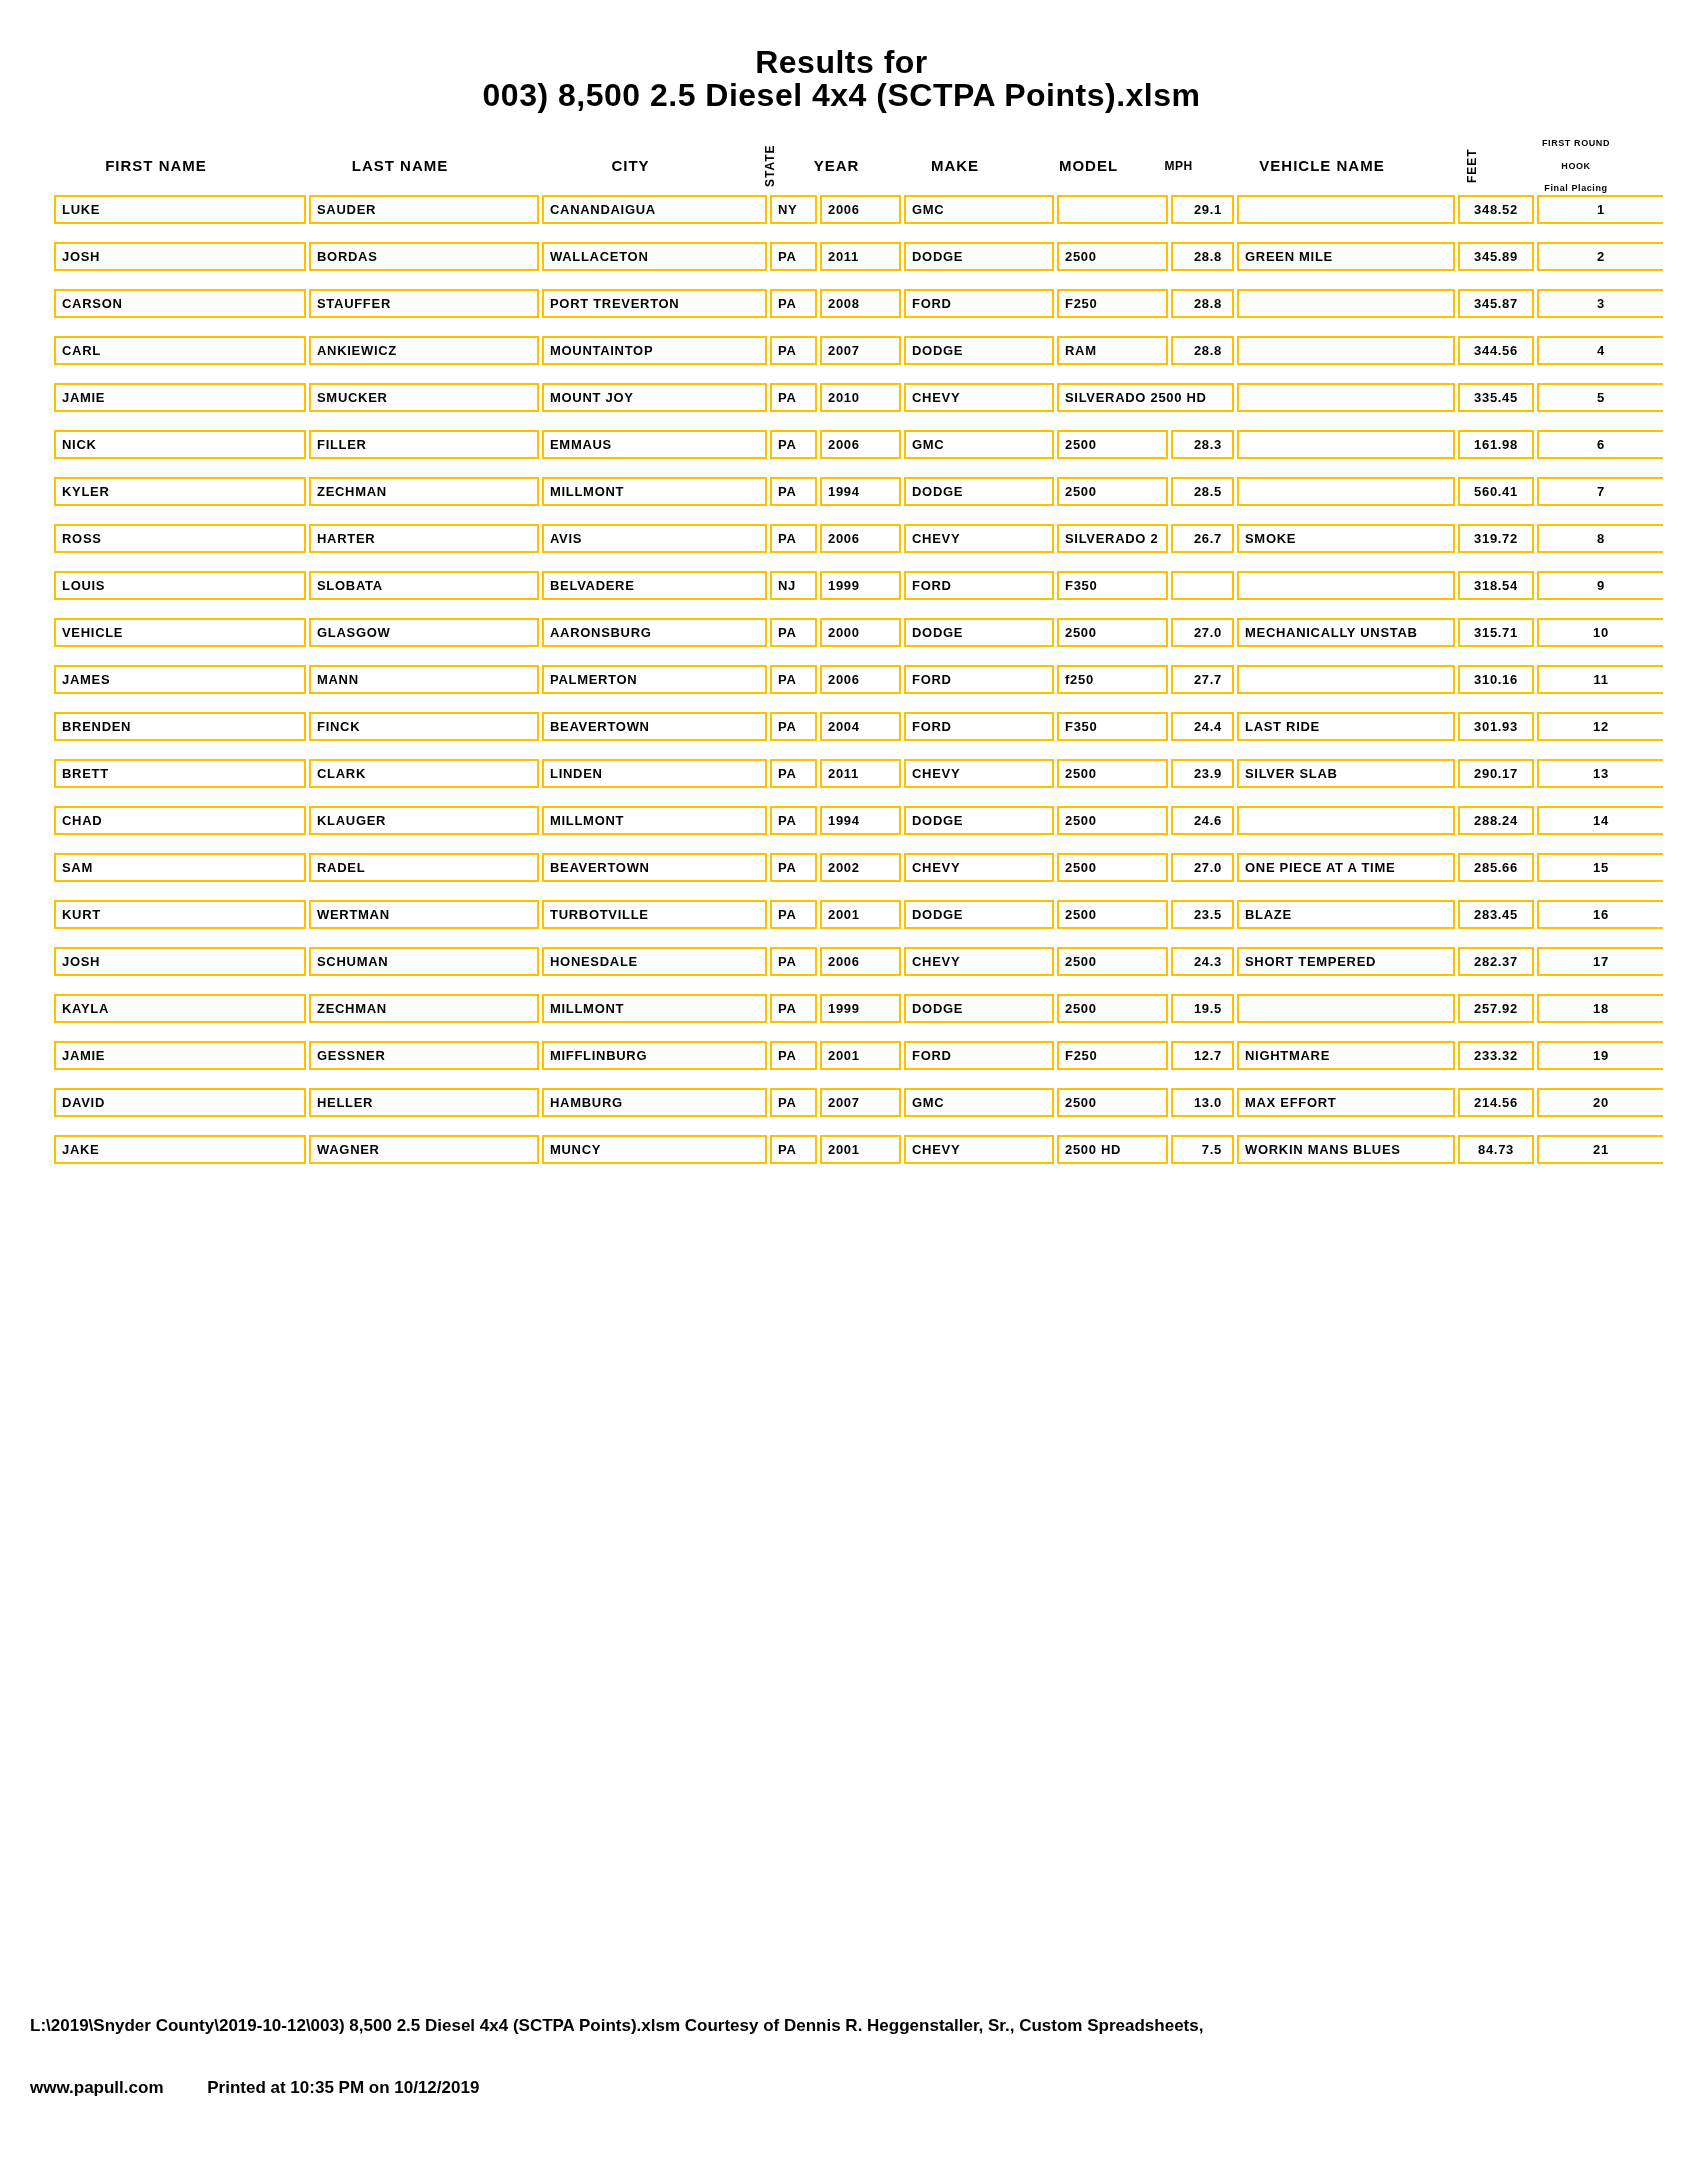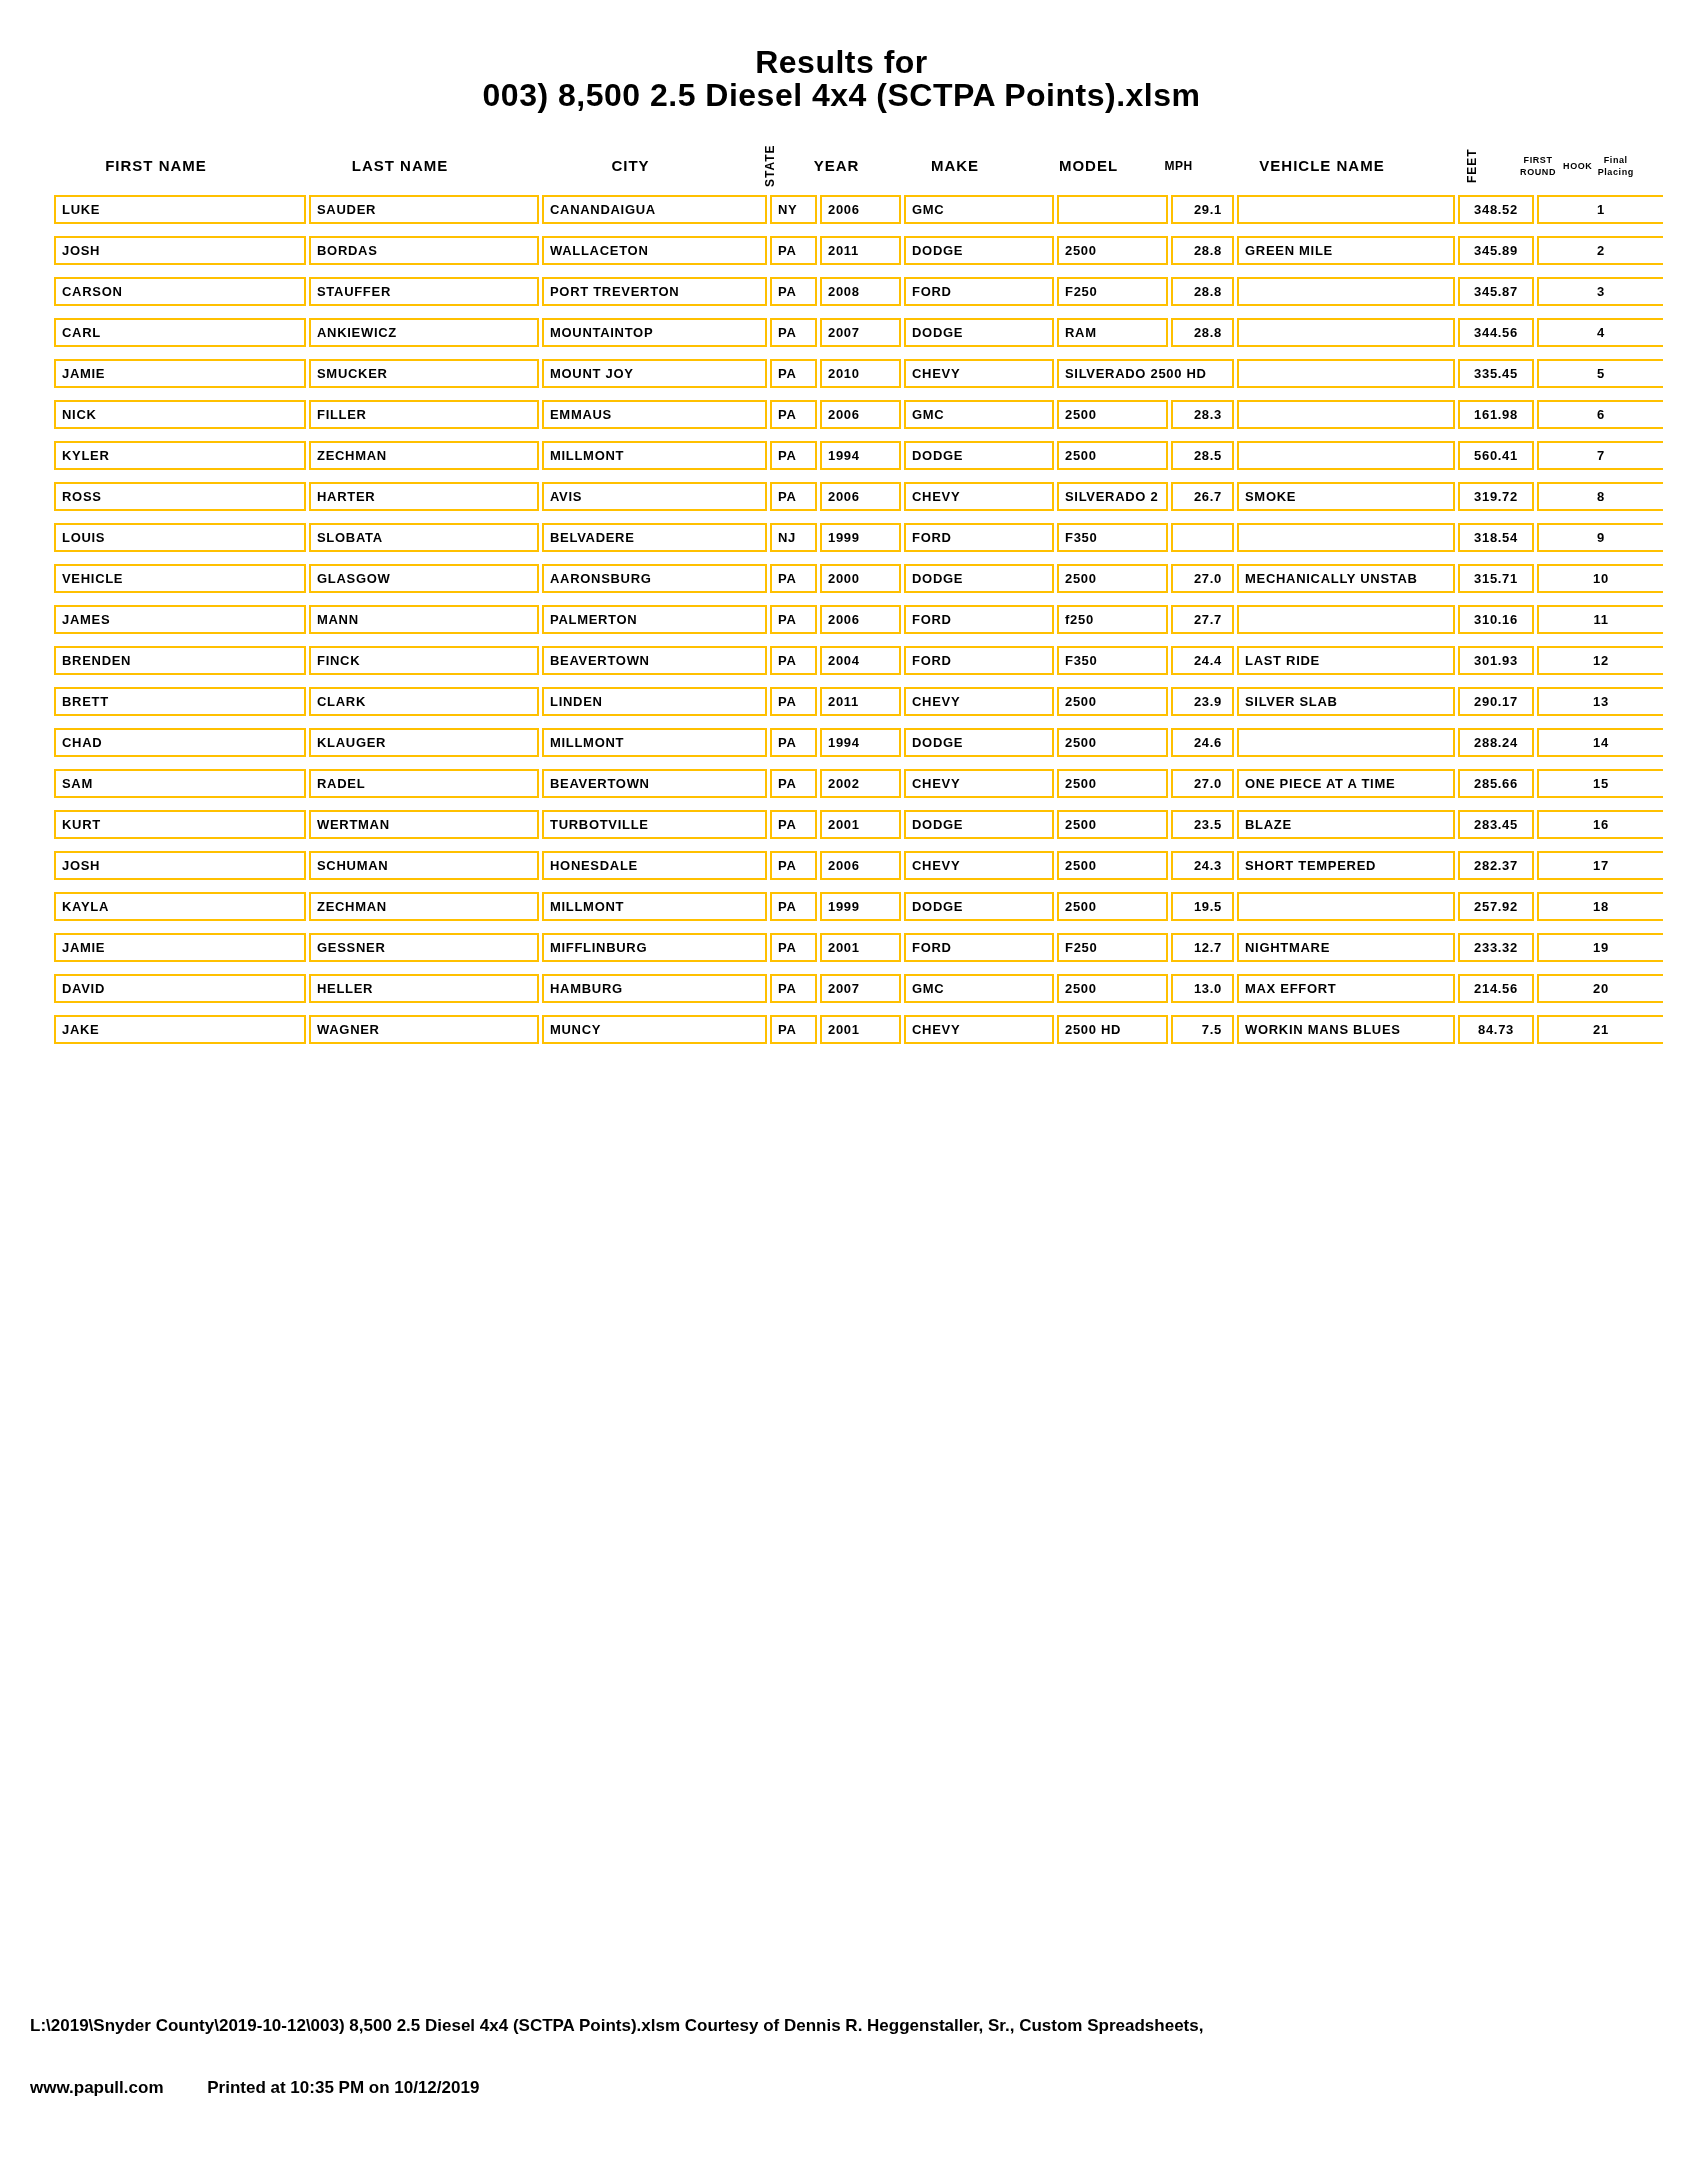--- a/index.html
+++ b/index.html
@@ -27,27 +27,27 @@
   }
   .hcell{
     text-align:center;font-weight:bold;font-size:15px;letter-spacing:1px;
     display:flex;align-items:center;justify-content:center;height:100%;
   }
   .hcell.small{font-size:12px;letter-spacing:0.5px;}
   .vert{
     writing-mode:vertical-rl;transform:rotate(180deg);
     font-size:12px;letter-spacing:1px;
   }
-  .placing-header{flex-direction:row;line-height:12px;justify-content:flex-end;}
+  .placing-header{flex-direction:column;line-height:12px;justify-content:space-between;}
   .placing-header div{font-size:9px;letter-spacing:0.6px;}
 
   .tbody{position:absolute;top:195px;left:30px;width:1609px;}
   .trow{
     display:grid;grid-template-columns:var(--cols);column-gap:3px;
-    height:29px;margin-bottom:12px;padding-left:24px;
+    height:29px;margin-bottom:18px;padding-left:24px;
   }
   .cell{
     border:2px solid var(--gold);
     background:#fff;
     display:flex;align-items:center;
     font-weight:bold;font-size:13px;letter-spacing:0.7px;
     white-space:nowrap;overflow:hidden;
   }
   .cell.left{justify-content:flex-start;padding-left:6px;}
   .cell.right{justify-content:flex-end;padding-right:10px;}

